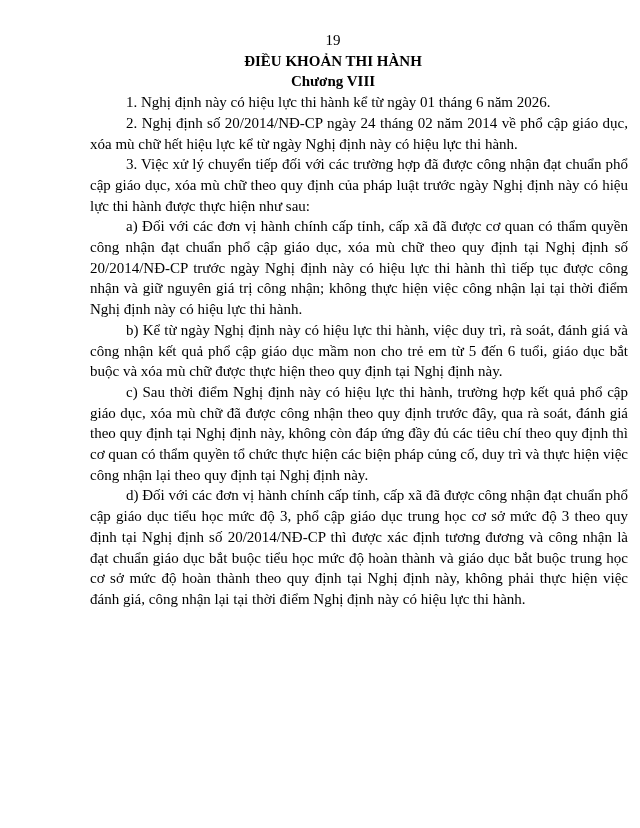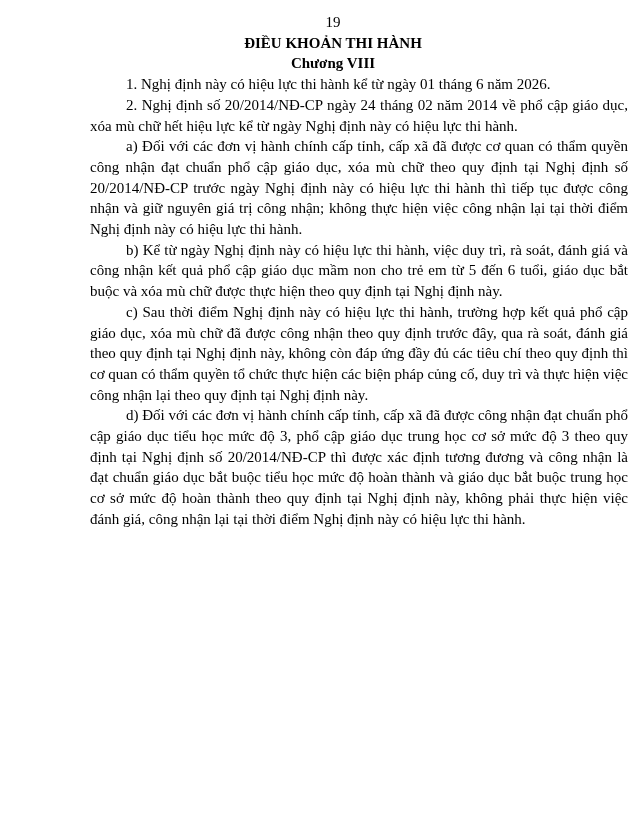--- a/index.html
+++ b/index.html
@@ -9,21 +9,21 @@
   }
   body {
     width: 640px;
     height: 828px;
     overflow: hidden;
   }
   .page {
     box-sizing: border-box;
     width: 640px;
     height: 828px;
-    padding: 12px 12px 0 90px;
+    padding: 30px 12px 0 90px;
     background: #ffffff;
     color: #000000;
     font-family: "Liberation Serif", "DejaVu Serif", serif;
     font-size: 15px;
     line-height: 20.7px;
   }
   
   .centered {
     text-align: center;
     margin-right: 52px;
@@ -53,18 +53,19 @@
 
   <div class="centered page-number">19</div>
 
   <div class="centered chapter-title">ĐIỀU KHOẢN THI HÀNH</div>
 
   <div class="centered chapter-heading">Chương VIII</div>
 
 
   <p class="body-para">1. Nghị định này có hiệu lực thi hành kể từ ngày 01 tháng 6 năm 2026.</p>
   <p class="body-para">2. Nghị định số 20/2014/NĐ-CP ngày 24 tháng 02 năm 2014 về phổ cập giáo dục, xóa mù chữ hết hiệu lực kể từ ngày Nghị định này có hiệu lực thi hành.</p>
+  <p class="body-para">3. Việc xử lý chuyển tiếp đối với các trường hợp đã được công nhận đạt chuẩn phổ cập giáo dục, xóa mù chữ theo quy định của pháp luật trước ngày Nghị định này có hiệu lực thi hành được thực hiện như sau:</p>
   <p class="body-para">a) Đối với các đơn vị hành chính cấp tỉnh, cấp xã đã được cơ quan có thẩm quyền công nhận đạt chuẩn phổ cập giáo dục, xóa mù chữ theo quy định tại Nghị định số 20/2014/NĐ-CP trước ngày Nghị định này có hiệu lực thi hành thì tiếp tục được công nhận và giữ nguyên giá trị công nhận; không thực hiện việc công nhận lại tại thời điểm Nghị định này có hiệu lực thi hành.</p>
   <p class="body-para">b) Kể từ ngày Nghị định này có hiệu lực thi hành, việc duy trì, rà soát, đánh giá và công nhận kết quả phổ cập giáo dục mầm non cho trẻ em từ 5 đến 6 tuổi, giáo dục bắt buộc và xóa mù chữ được thực hiện theo quy định tại Nghị định này.</p>
   <p class="body-para">c) Sau thời điểm Nghị định này có hiệu lực thi hành, trường hợp kết quả phổ cập giáo dục, xóa mù chữ đã được công nhận theo quy định trước đây, qua rà soát, đánh giá theo quy định tại Nghị định này, không còn đáp ứng đầy đủ các tiêu chí theo quy định thì cơ quan có thẩm quyền tổ chức thực hiện các biện pháp củng cố, duy trì và thực hiện việc công nhận lại theo quy định tại Nghị định này.</p>
   <p class="body-para">d) Đối với các đơn vị hành chính cấp tỉnh, cấp xã đã được công nhận đạt chuẩn phổ cập giáo dục tiểu học mức độ 3, phổ cập giáo dục trung học cơ sở mức độ 3 theo quy định tại Nghị định số 20/2014/NĐ-CP thì được xác định tương đương và công nhận là đạt chuẩn giáo dục bắt buộc tiểu học mức độ hoàn thành và giáo dục bắt buộc trung học cơ sở mức độ hoàn thành theo quy định tại Nghị định này, không phải thực hiện việc đánh giá, công nhận lại tại thời điểm Nghị định này có hiệu lực thi hành.</p>
 
 </div>
 
 </body></html>

